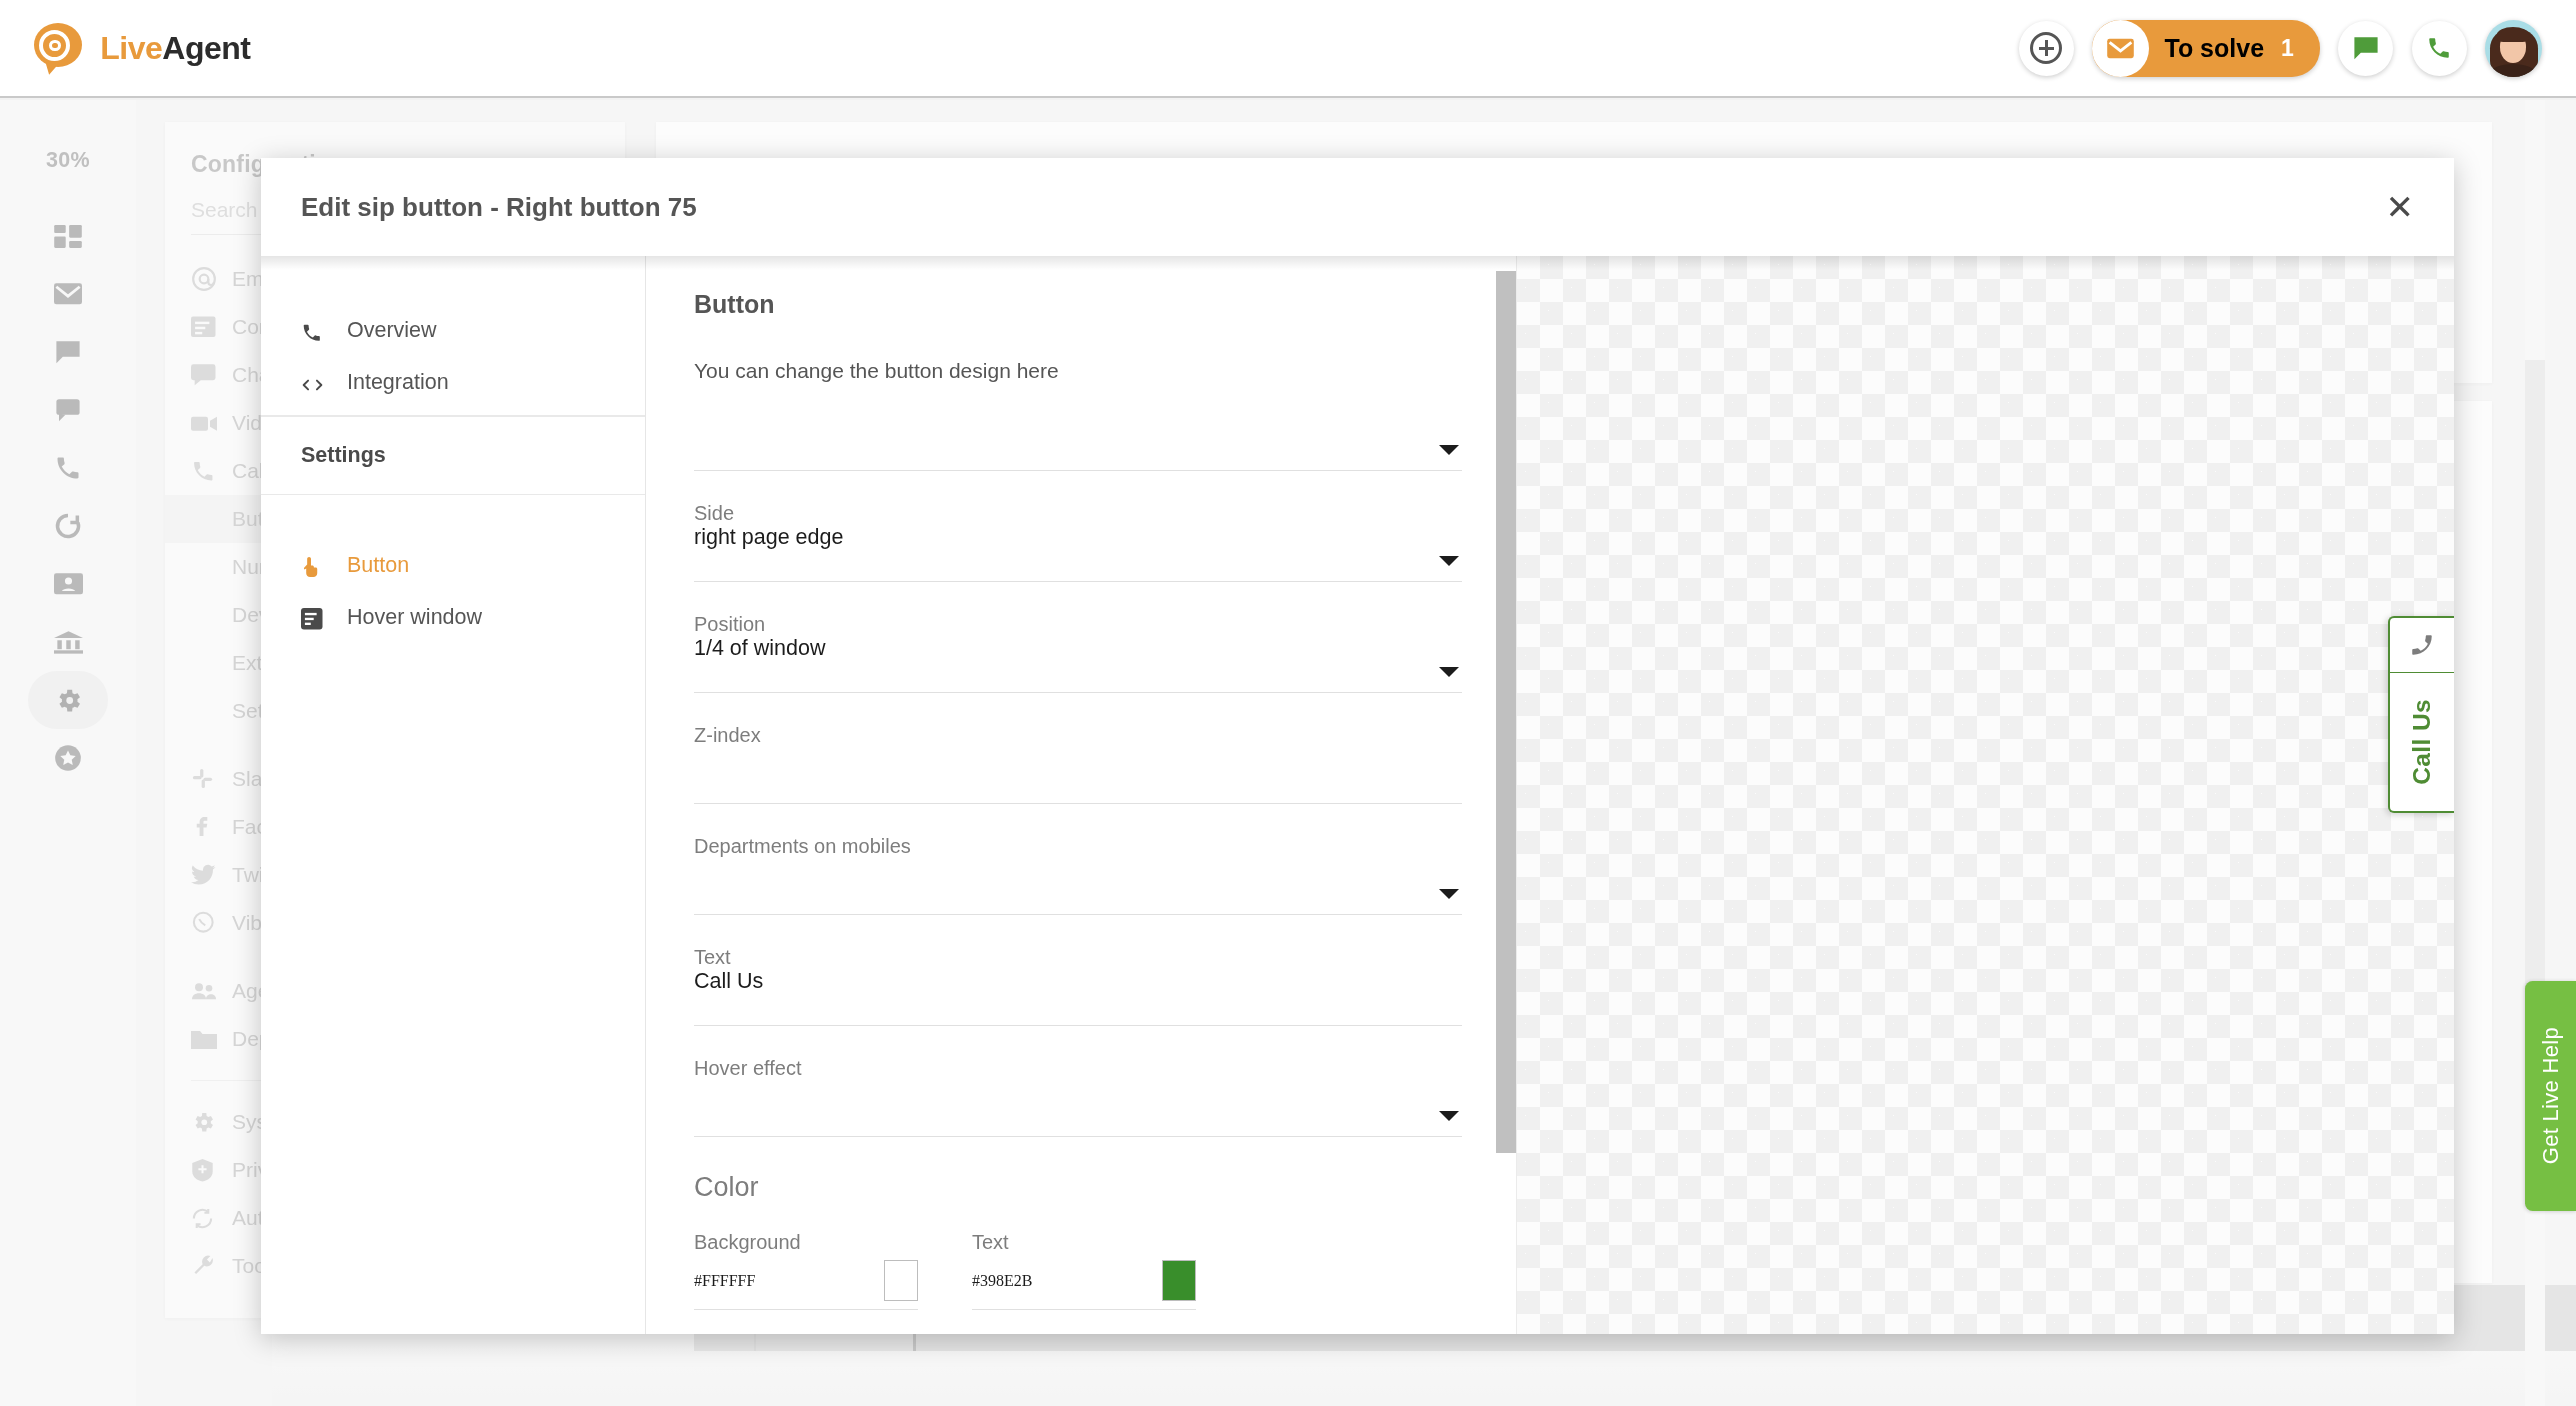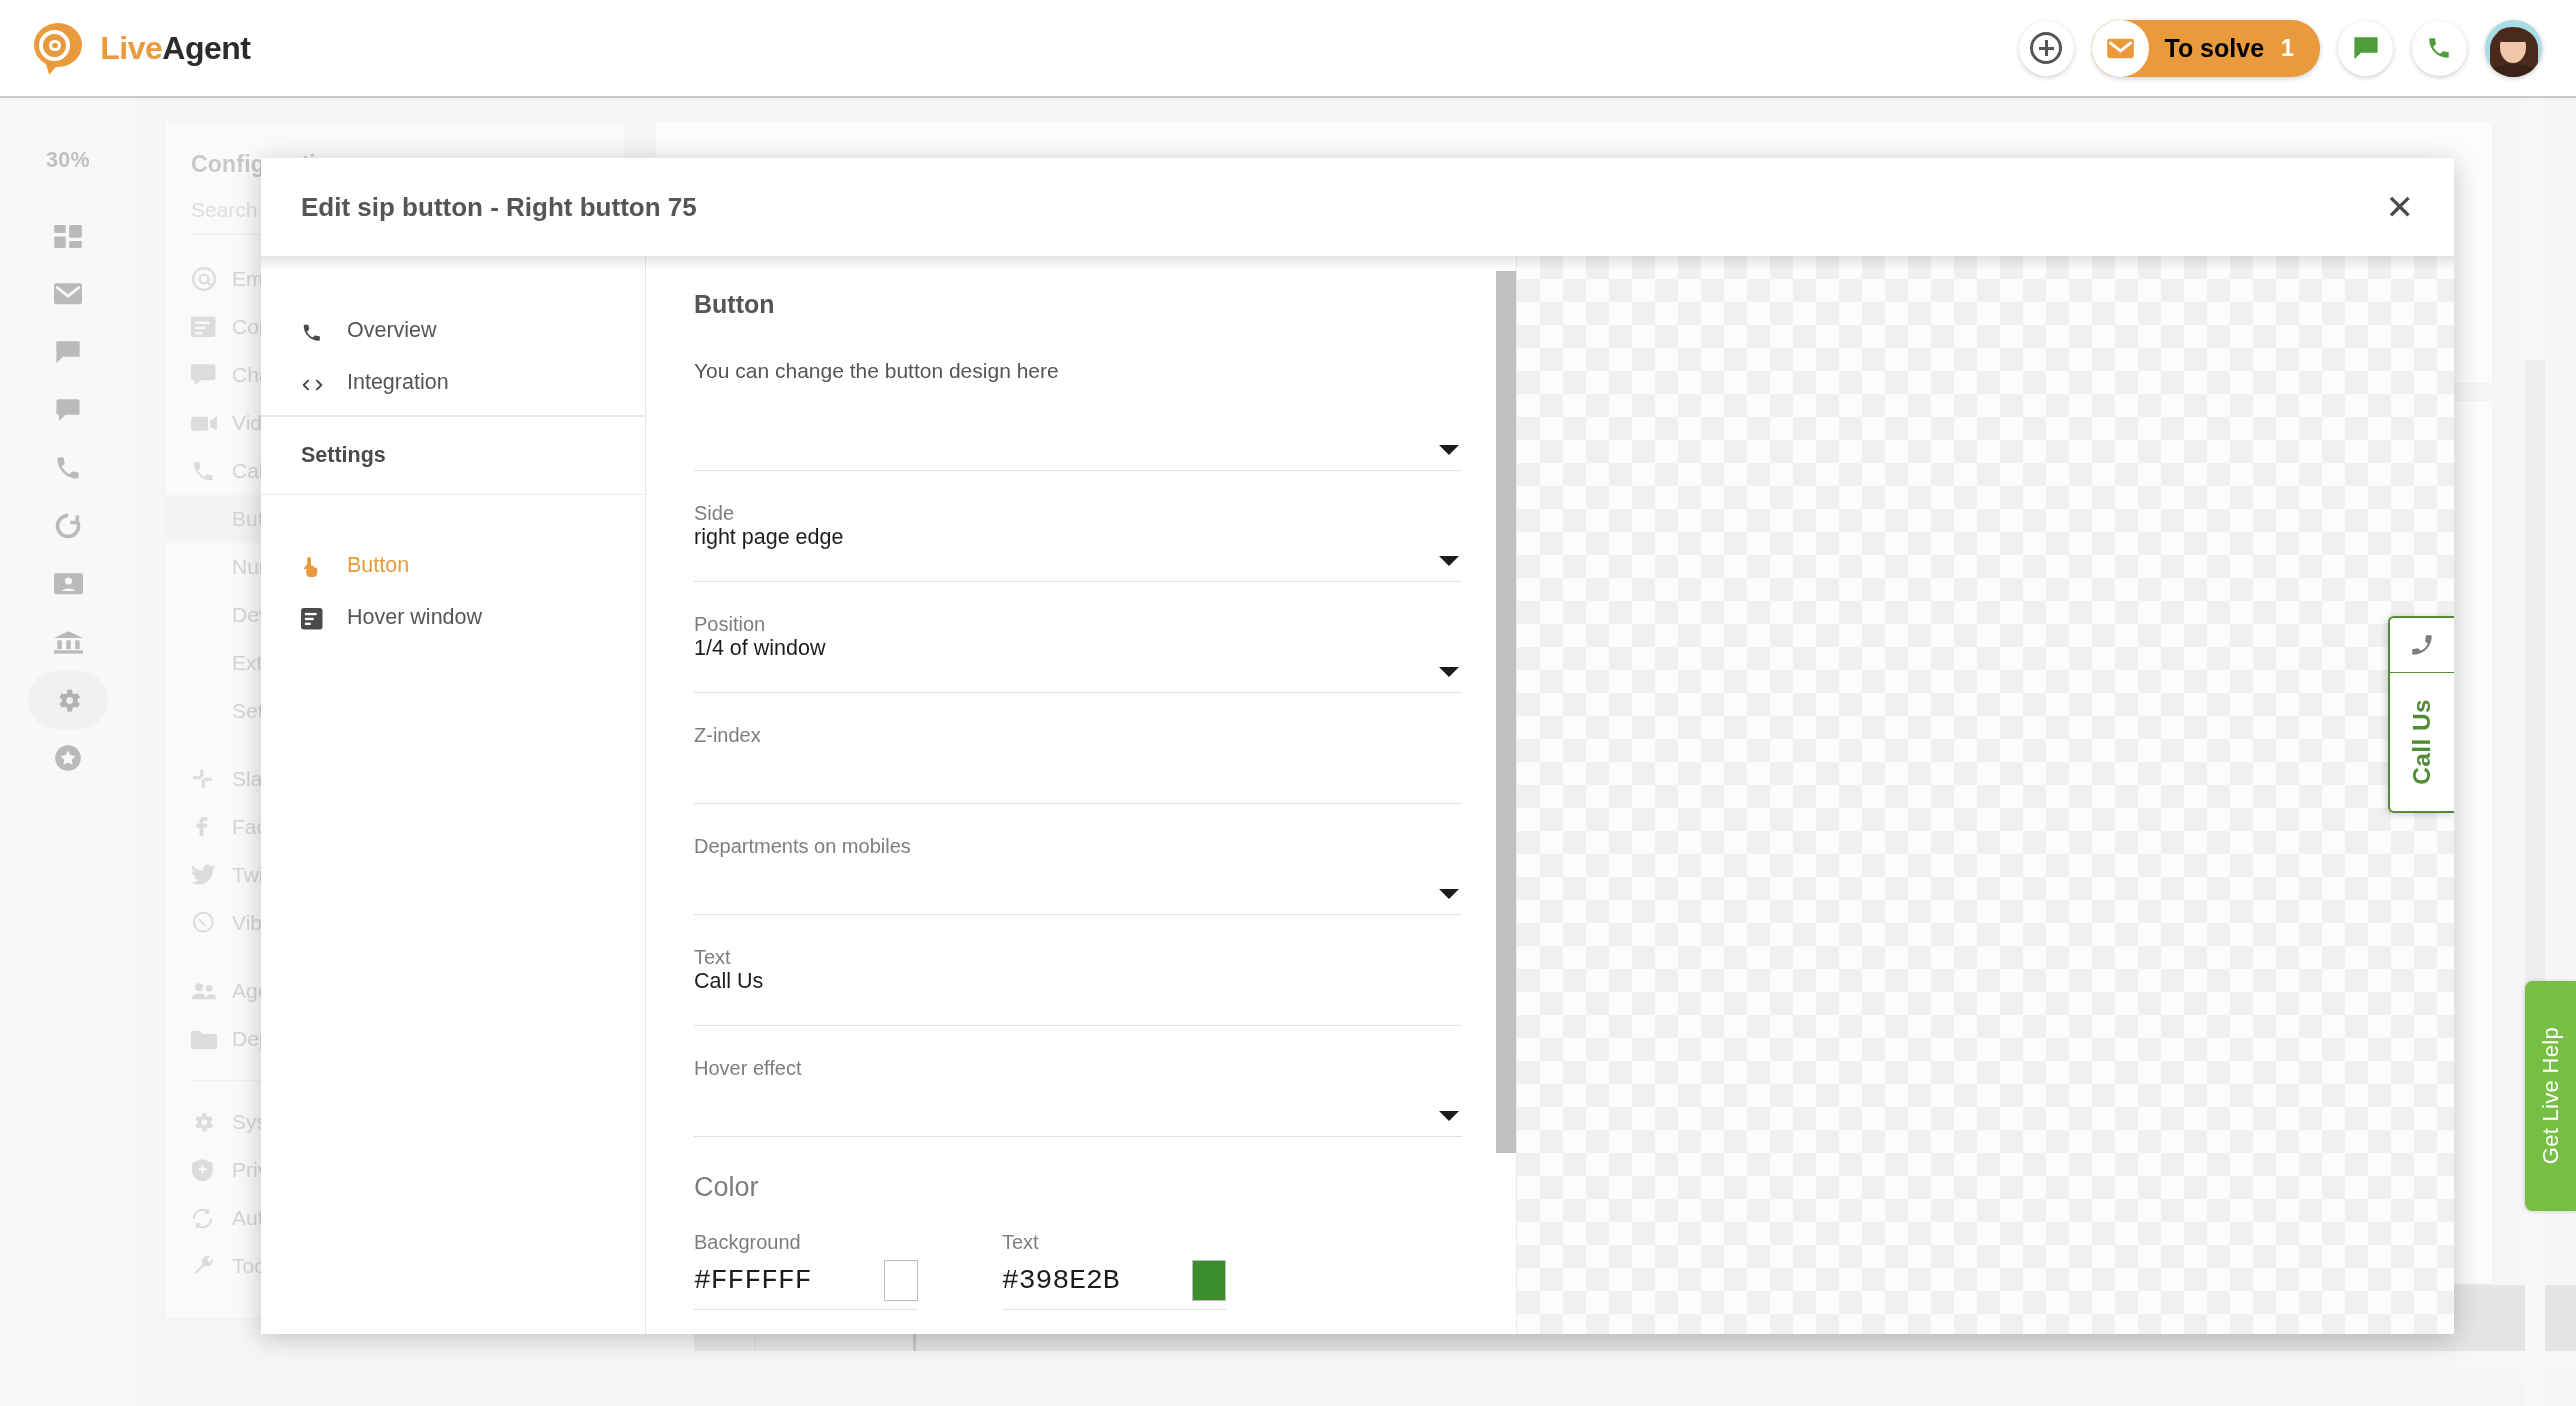--- a/index.html
+++ b/index.html
@@ -259,31 +259,31 @@
   .caret {
     position: absolute; right: 3.1px; bottom: 15.3px;
     width: 0; height: 0;
     border-left: 10px solid transparent;
     border-right: 10px solid transparent;
     border-top: 10.7px solid #1c1c1c;
     cursor: pointer;
   }
   #color-group { margin-top: 35px; }
   #color-label { font-size: 27px; color: #7d7d7d; }
-  #color-row { display: flex; gap: 84px; margin-top: 28px; }
+  #color-row { display: flex; gap: 54px; margin-top: 28px; }
   .color-col { width: 224px; }
   .color-col .cc-label { font-size: 20px; color: #7d7d7d; }
   .cc-line {
     display: flex; align-items: center; gap: 15.3px;
     border-bottom: 1.5px solid #e0e0e0; padding-bottom: 7.7px; margin-top: 6.1px;
   }
   .cc-val {
-    font-size: 28px; color: #1c1c1c; flex: 1;
+    font-size: 16px; color: #1c1c1c; flex: 1;
     border: none; outline: none; background: transparent; width: 100%;
-    font-family: Liberation Mono, monospace;
+    font-family: Liberation Serif, serif;
   }
   .cc-swatch { width: 34px; height: 41px; flex: 0 0 34px; border: 1.5px solid #bdbdbd; cursor: pointer; }
   #form-scroll-track {
     position: absolute; right: 0; top: 0; width: 20px; bottom: 0; background: #ffffff;
   }
   #form-scroll-thumb {
     position: absolute; right: 0; top: 15.3px; width: 20px; height: 882px;
     background: #c0c0c0; cursor: pointer;
   }
 

